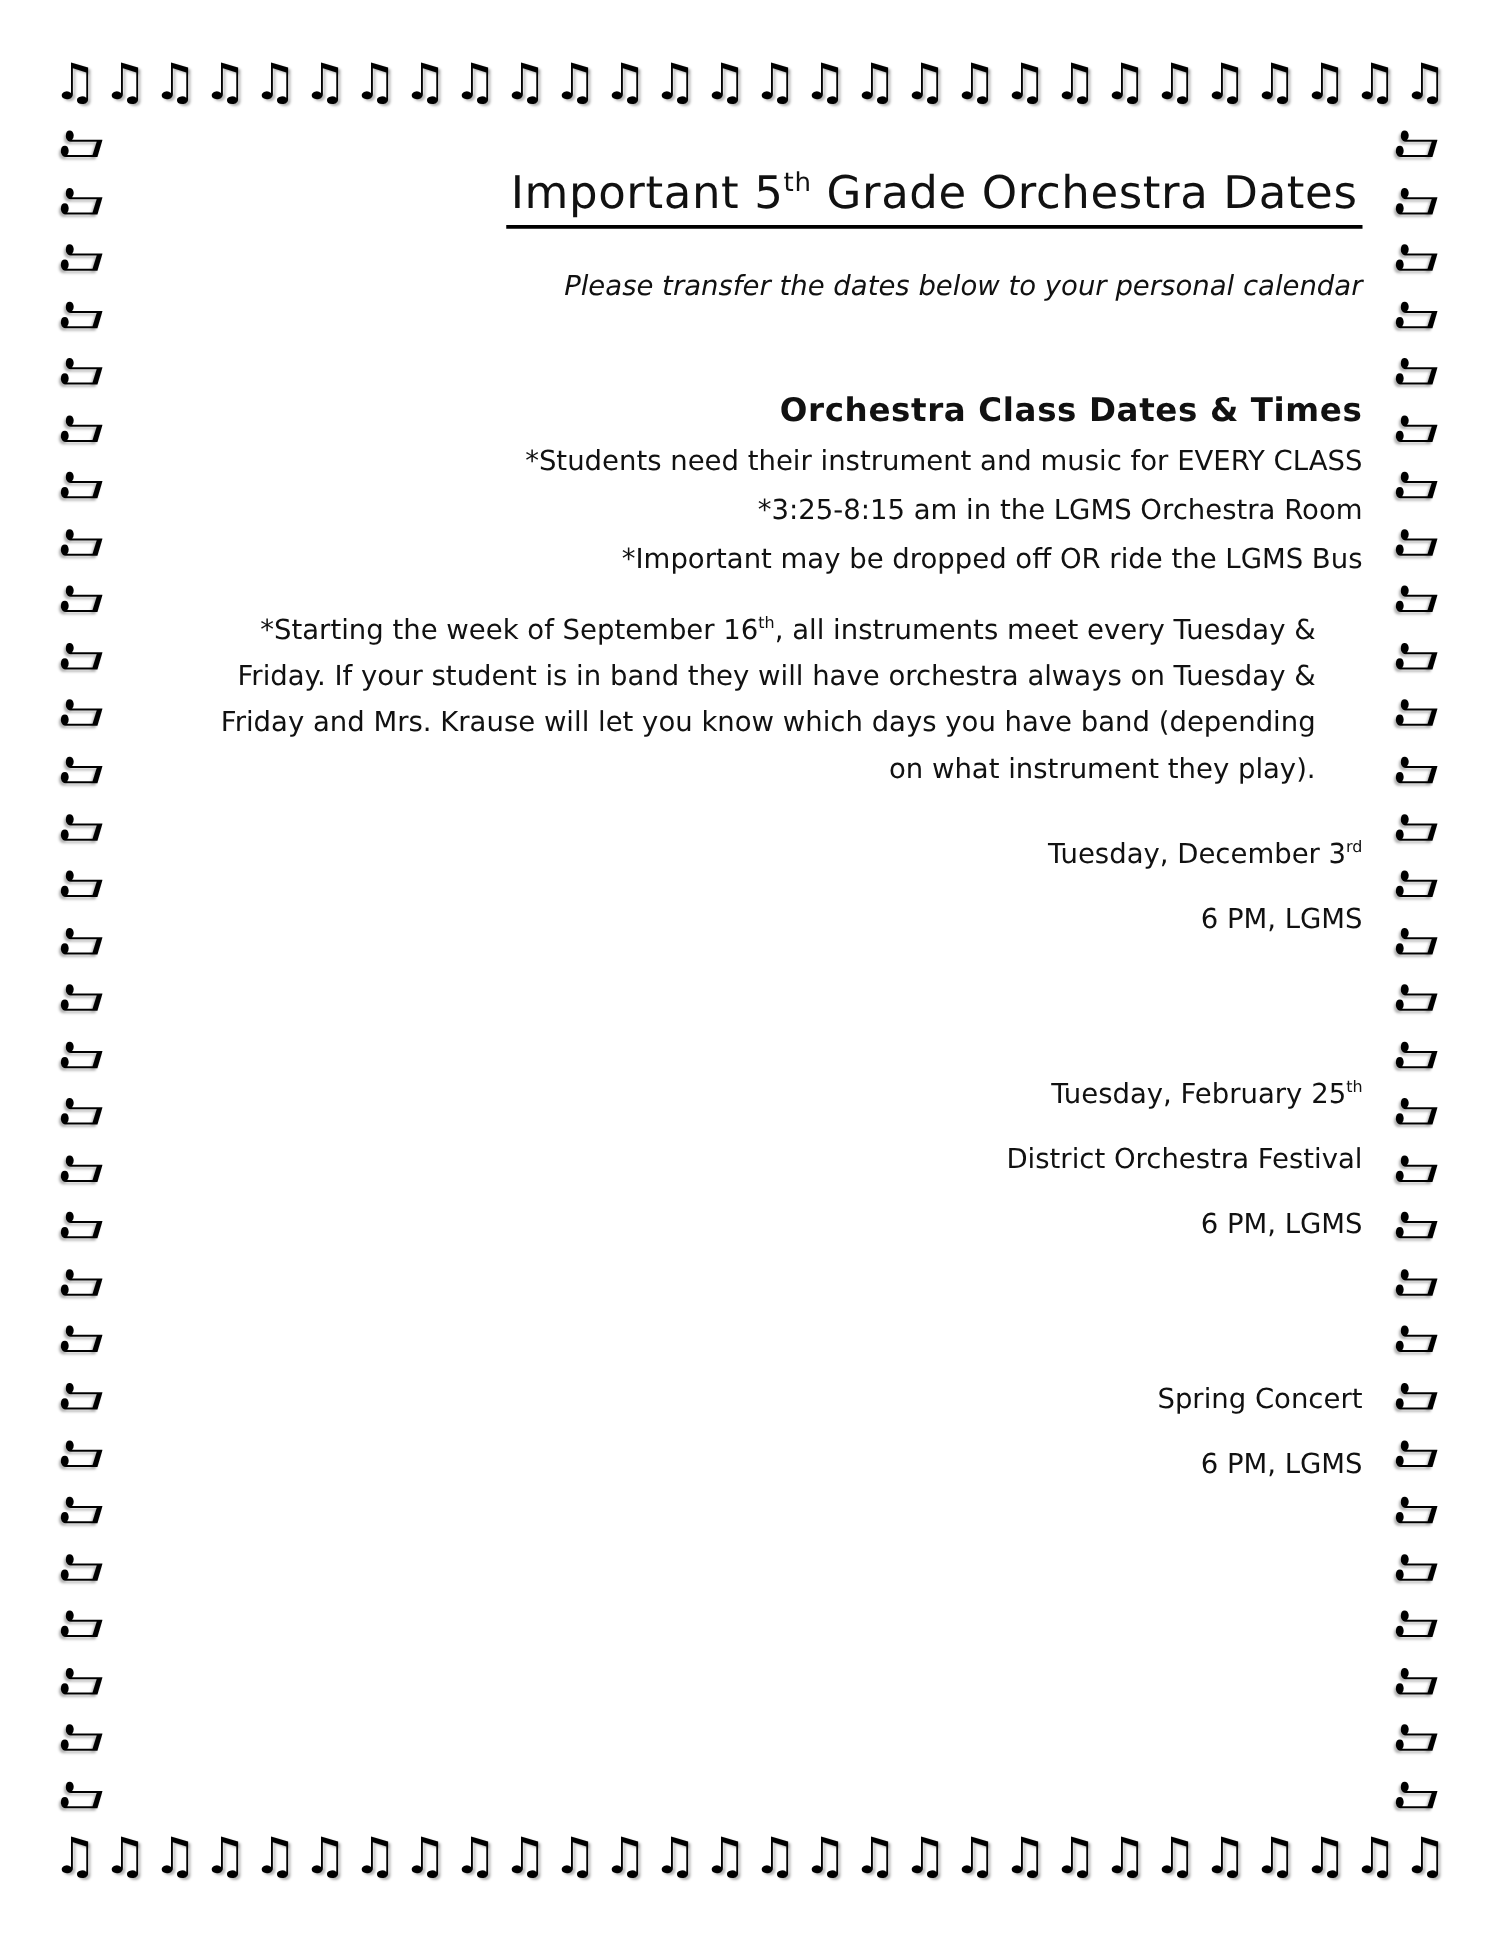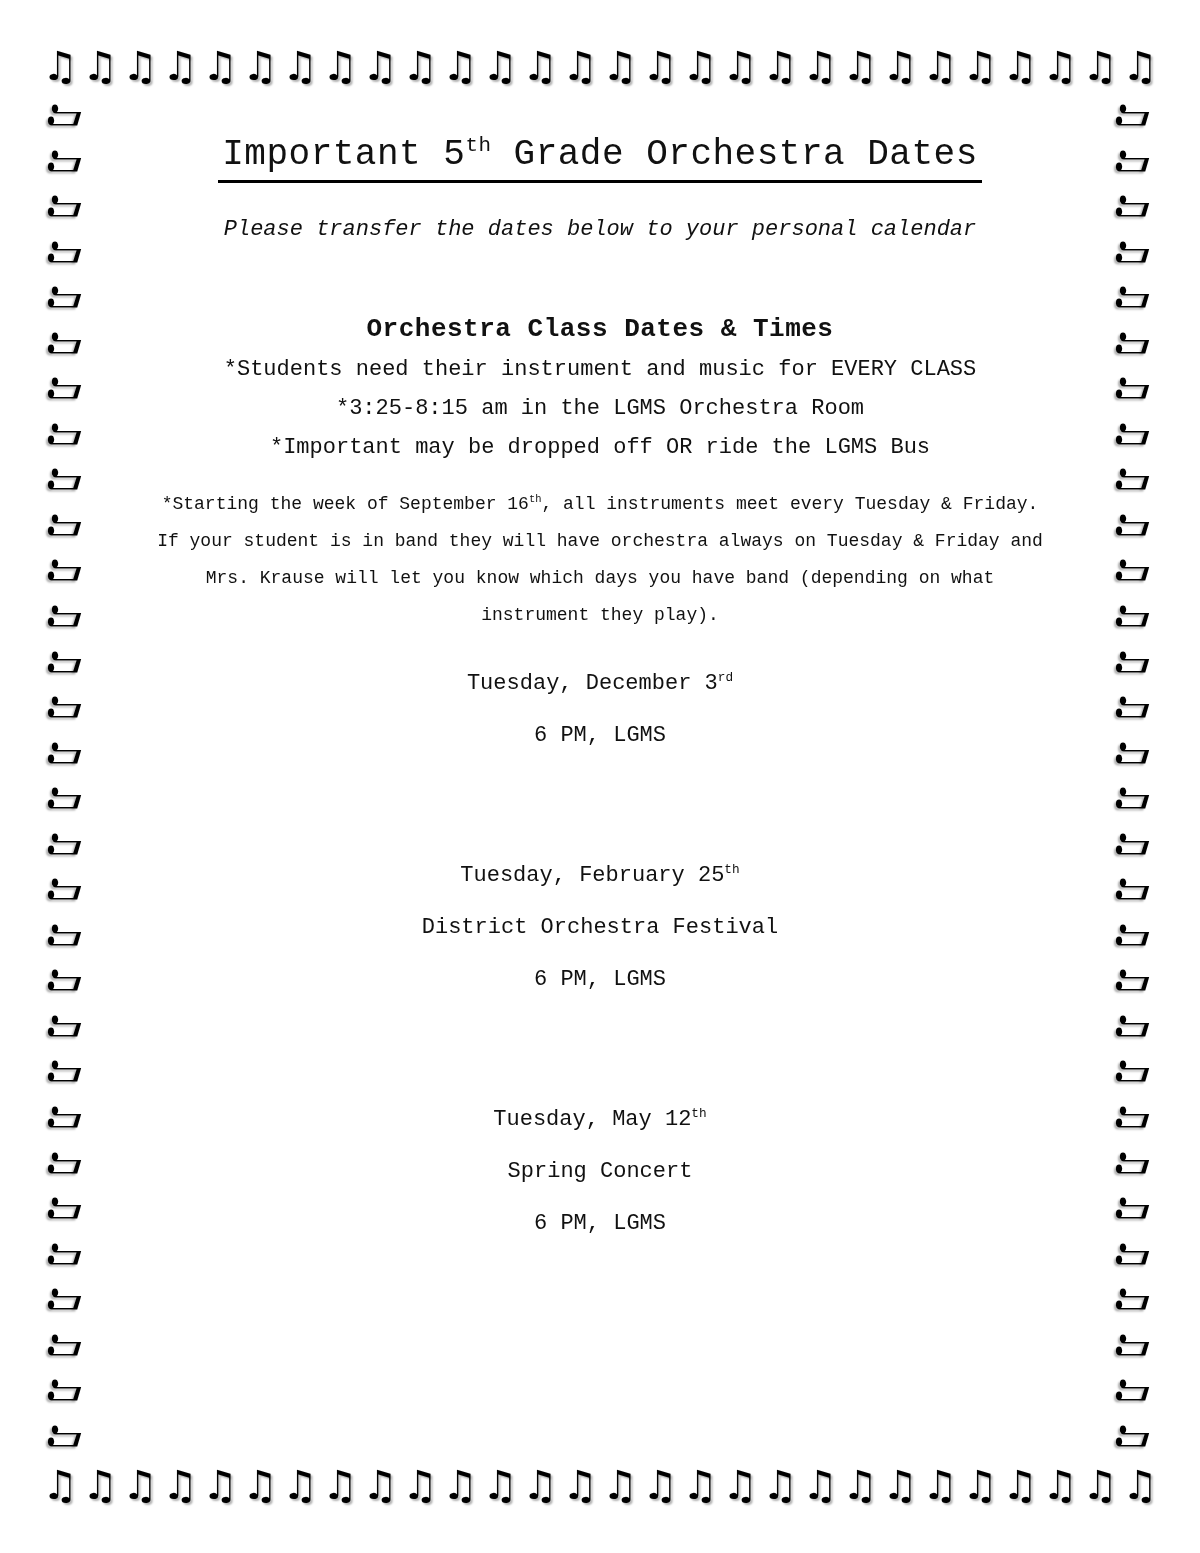--- a/index.html
+++ b/index.html
@@ -35,22 +35,21 @@
   .border-left   { left: 40px;   top: 94px;   bottom: 96px; width: 52px;  flex-direction: column; }
   .border-right  { right: 40px;  top: 94px;   bottom: 96px; width: 52px;  flex-direction: column; }
   .border-left .note, .border-right .note { transform: rotate(90deg); height: 42px; }
 
   
   .content {
     position: absolute;
     left: 110px;
     right: 110px;
     top: 90px;
-    text-align: center;
-    font-family: Liberation Mono, monospace;
+    text-align: right;
   }
   .title {
     margin-top: 44px;
     font-size: 36px;
     font-weight: 500;
     letter-spacing: 0.5px;
   }
   .title .underline {
     display: inline-block;
     border-bottom: 3px solid #000;
@@ -69,21 +68,21 @@
     letter-spacing: 0.5px;
   }
   .body-line {
     margin-top: 12px;
     font-size: 22px;
     line-height: 27px;
   }
   .body-paragraph {
     margin: 25px auto 0 auto;
     max-width: 905px;
-    font-size: 18px;
+    font-size: 22px;
     line-height: 37px;
   }
   .concerts-heading {
     margin-top: 58px;
     font-size: 38px;
     font-weight: bold;
     letter-spacing: 0.5px;
   }
   .event { margin-top: 112px; }
   .event.first { margin-top: 36px; }
@@ -242,19 +241,18 @@
       <p>6 PM, LGMS</p>
     </div>
 
     <div class="event">
       <p><span>Tuesday, February 25</span><sup>th</sup></p>
       <p>District Orchestra Festival</p>
       <p>6 PM, LGMS</p>
     </div>
 
     <div class="event">
-      <p><span>Tuesday, May 12</span><sup>th</sup></p>
       <p>Spring Concert</p>
       <p>6 PM, LGMS</p>
     </div>
 
   </main>
 </div>
 
 </body></html>

